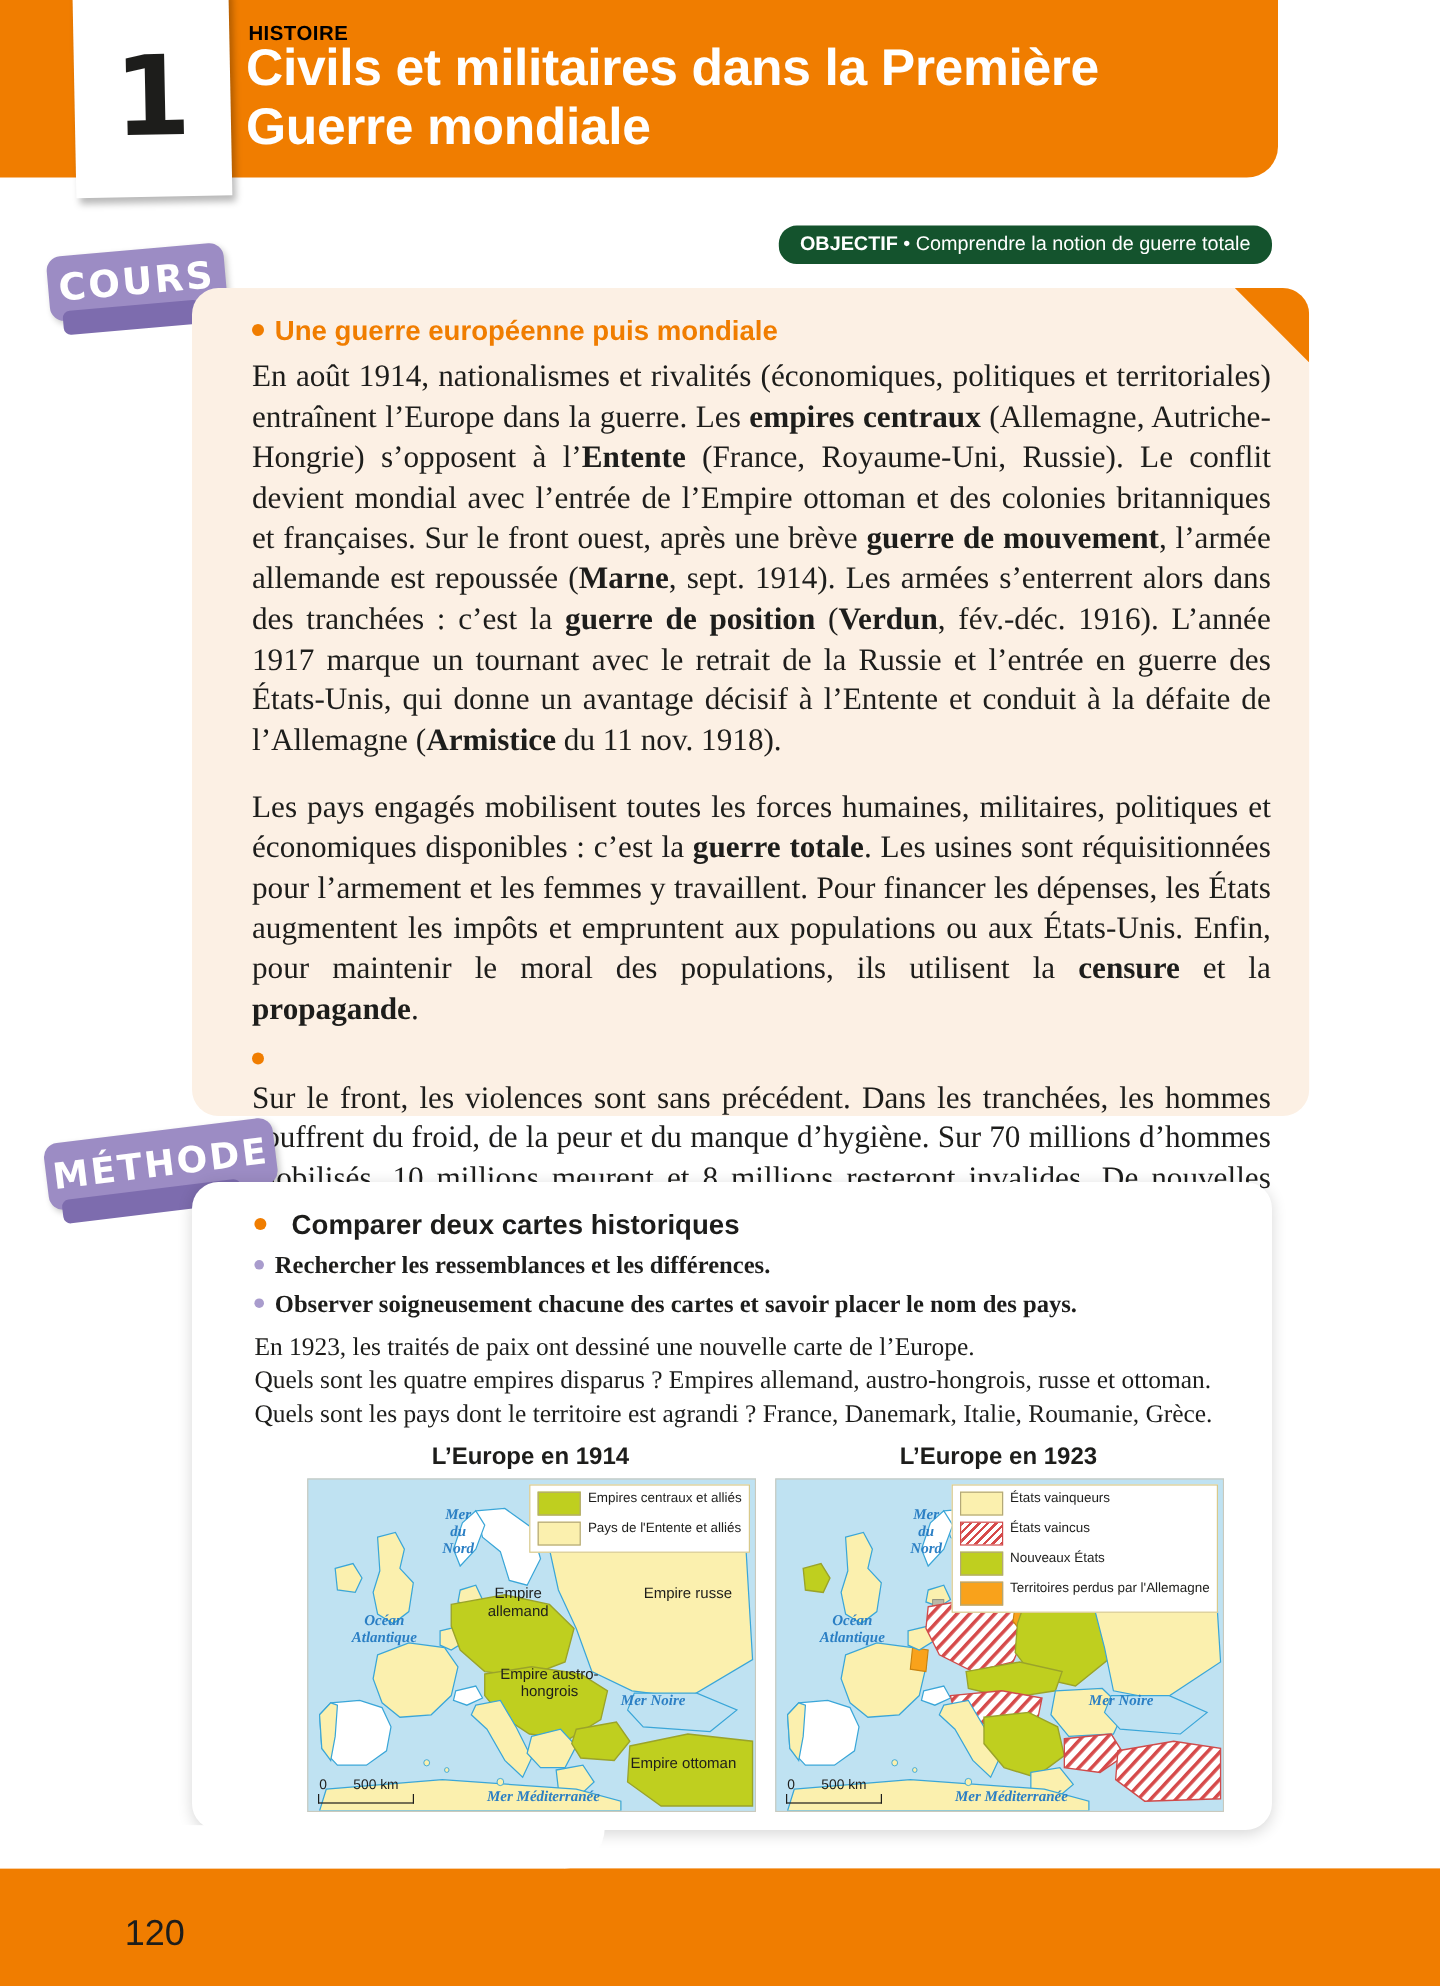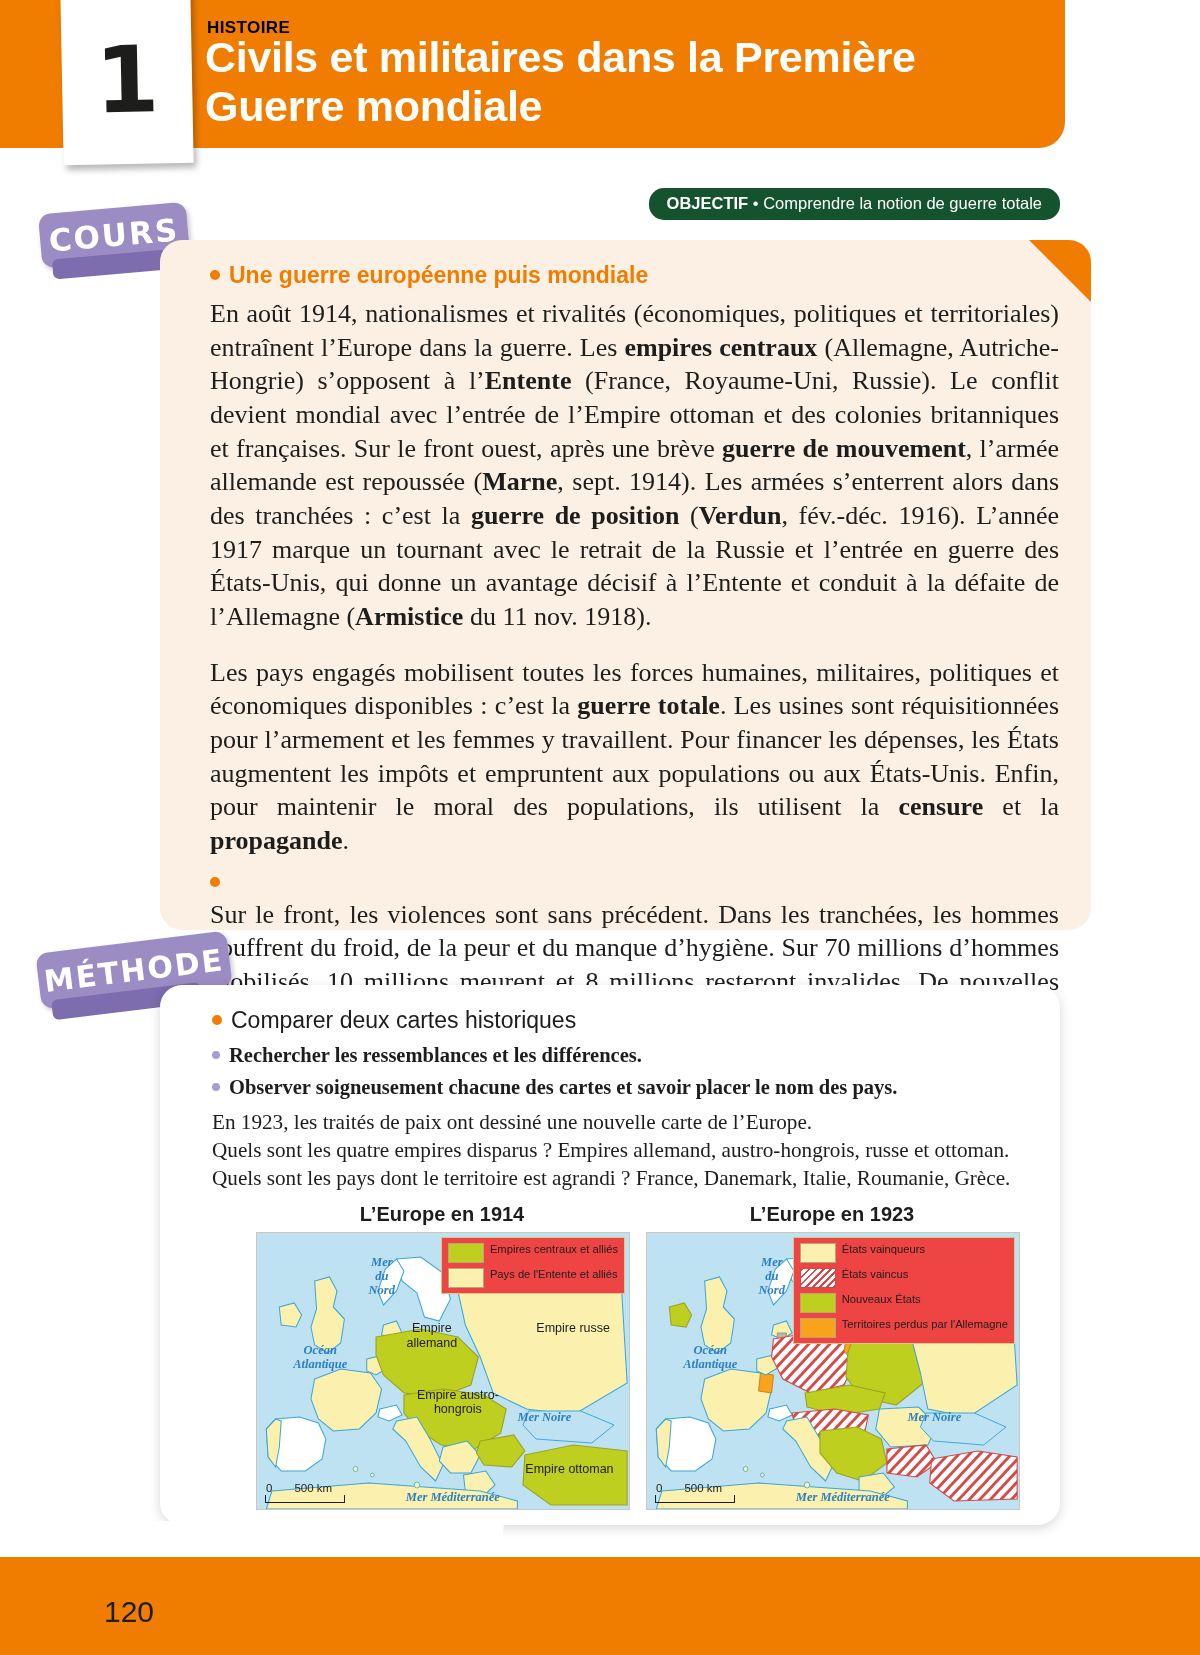--- a/index.html
+++ b/index.html
@@ -105,22 +105,22 @@
   p.body.last{margin-bottom:0;}
 
   
   .meth-card{
     position:absolute;left:160px;top:985px;width:900px;height:540px;
     background:#ffffff;border-radius:22px;
     box-shadow:0 3px 12px rgba(0,0,0,.16);
   }
   .meth-inner{position:absolute;left:52px;top:22px;right:28px;}
   h3.meth-head{
-    margin:0 0 10px 0;color:#1d1d1b;font-weight:normal;font-size:23px;
-    display:flex;align-items:baseline;gap:9px;
+    margin:0 0 10px 0;color:#1d1d1b;font-weight:bold;font-size:23px;
+    display:flex;align-items:baseline;gap:21px;
   }
   h3.meth-head .bullet{
     width:10px;height:10px;border-radius:50%;background:#f07d00;
     display:inline-block;flex:0 0 auto;position:relative;top:-3px;
   }
   .meth-bullet{
     margin:0 0 9px 0;display:flex;align-items:baseline;gap:9px;
     font-family:"Liberation Serif", serif;
     font-weight:bold;font-size:20.5px;color:#1d1d1b;
   }
@@ -144,21 +144,21 @@
     margin-bottom:6px;
   }
   .map-frame{
     position:relative;width:100%;height:276px;
     background:#bfe2f2;border:1px solid #c9c9bd;overflow:hidden;
   }
   .map-svg{display:block;width:100%;height:100%;}
 
   .legend{
     position:absolute;top:4px;right:4px;
-    background:#ef4444;border:1px solid #d8c98a;
+    background:#ffffff;border:1px solid #d8c98a;
     padding:5px 6px;font-size:11.2px;color:#1d1d1b;line-height:1.12;
   }
   .legend-row{display:flex;align-items:flex-start;gap:6px;margin-bottom:5px;}
   .legend-row:last-child{margin-bottom:0;}
   .swatch{
     width:34px;height:18px;flex:0 0 auto;border:1px solid #b3a878;
   }
   .sw-olive{background:#bfcf1f;}
   .sw-cream{background:#fbf0ae;}
   .sw-hatch{

